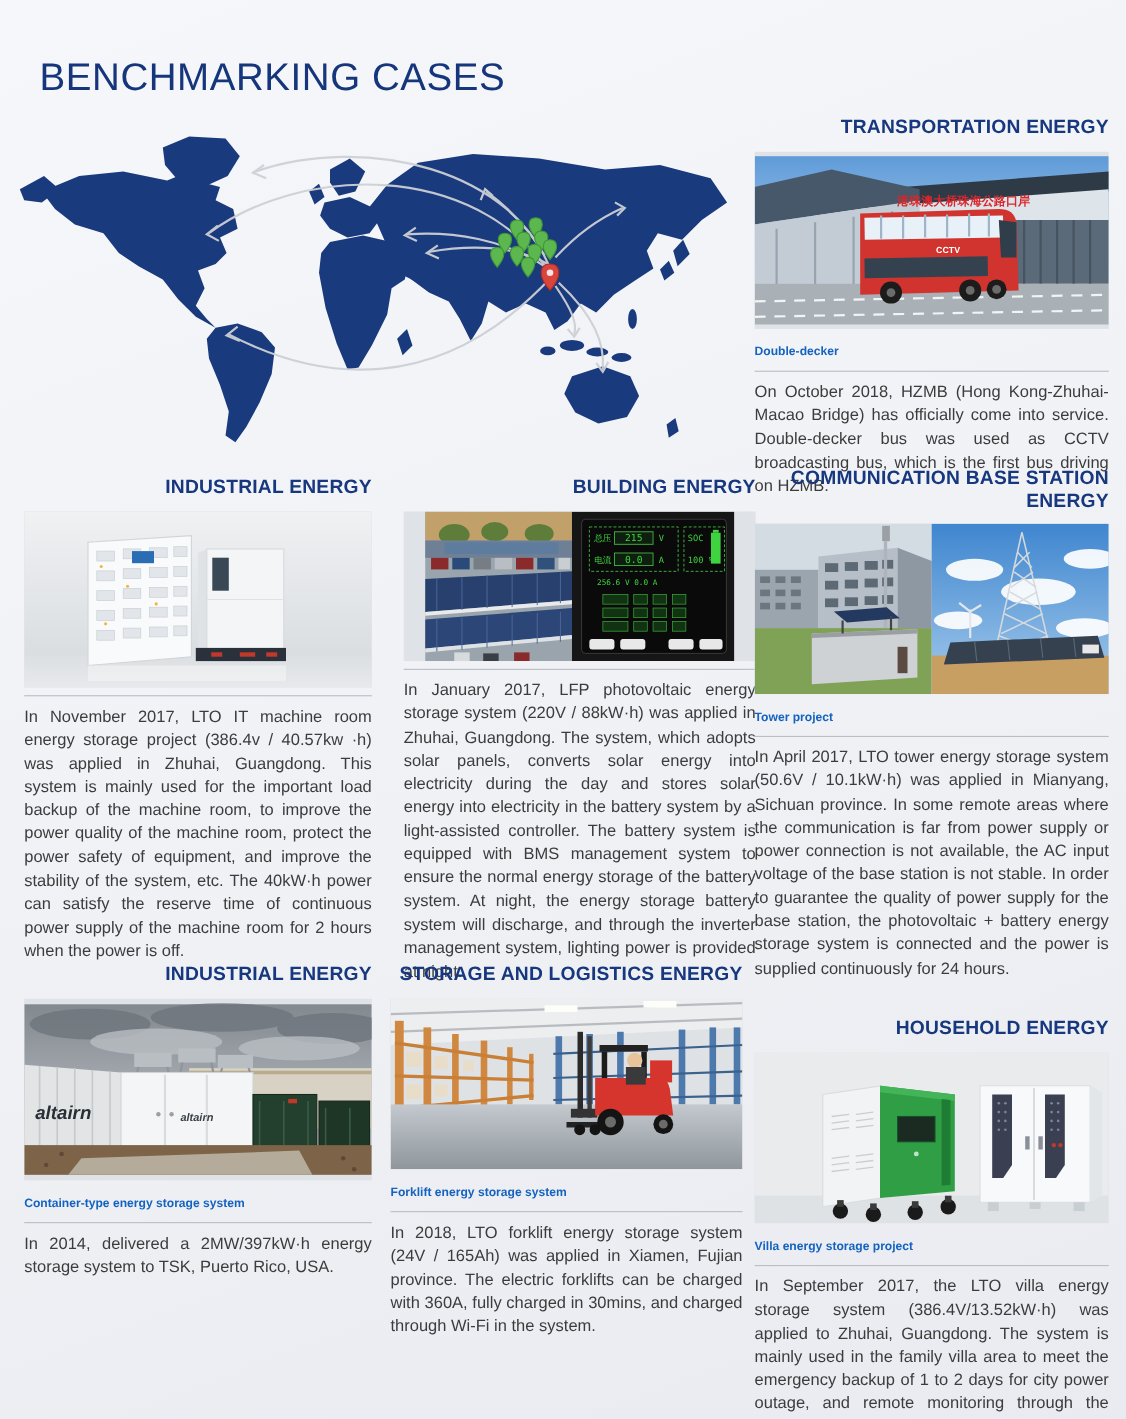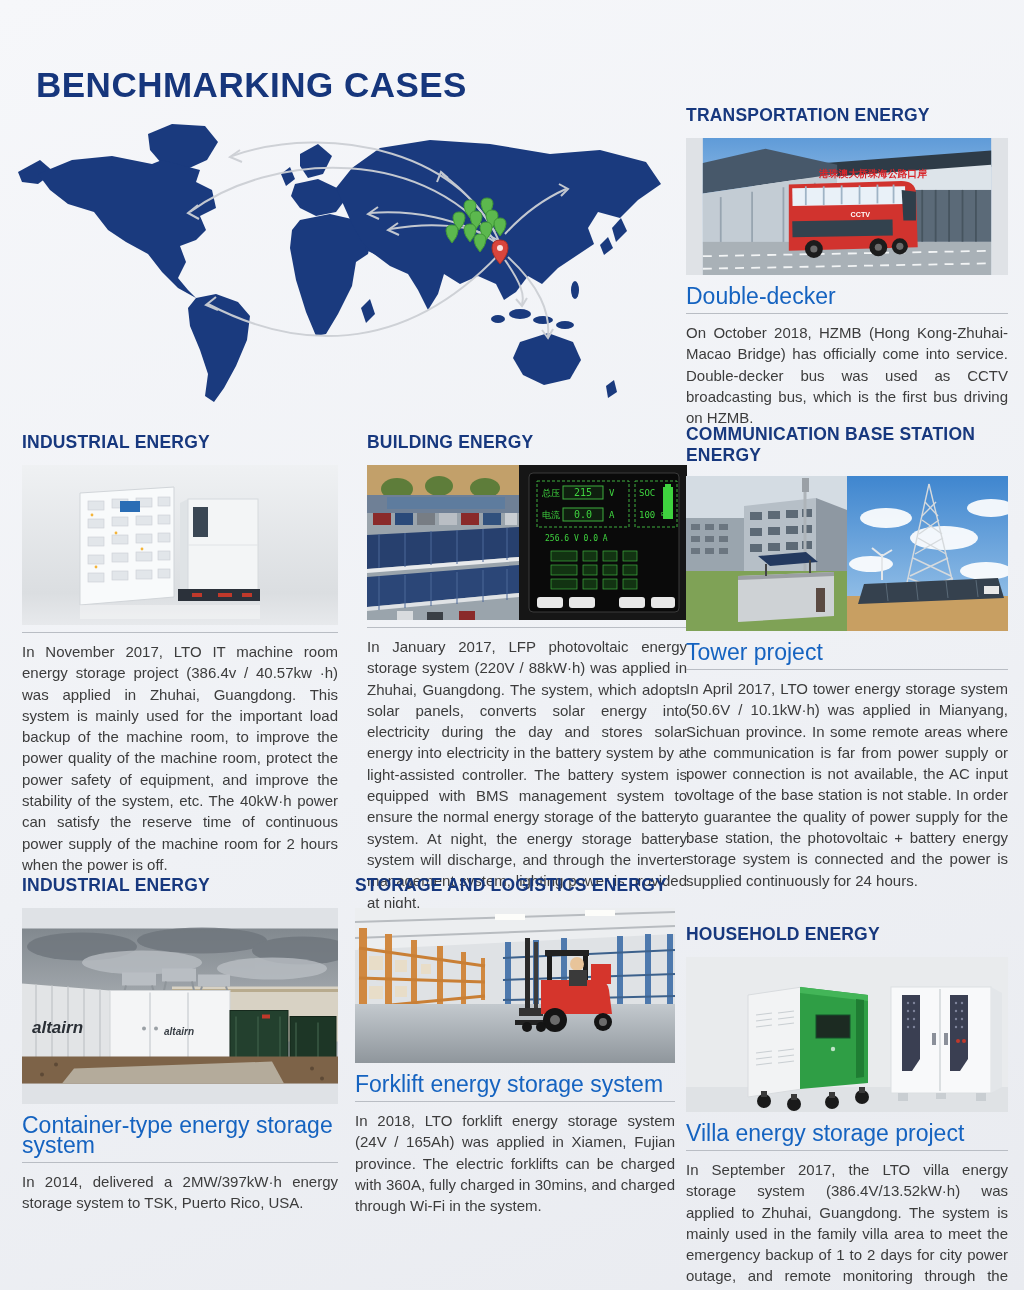--- a/index.html
+++ b/index.html
@@ -1,26 +1,26 @@
 <!DOCTYPE html>
 <html><head>
 <meta charset="utf-8">
 <style>
   html,body{margin:0;padding:0;background:#e9ebf0;}
   .page{position:relative;width:1024px;height:1290px;overflow:hidden;
         background:linear-gradient(160deg,#f6f7fa 0%,#eff1f5 55%,#e9ebf0 100%);
         font-family:"Liberation Sans", sans-serif;}
-  .title{position:absolute;left:36px;top:42px;font-size:35px;font-weight:bold;
+  .title{position:absolute;left:36px;top:28px;font-size:35px;font-weight:normal;
          color:#16367c;letter-spacing:0.5px;}
   .blk{position:absolute;}
   .cat{margin:0 0 12px 0;font-size:17.5px;font-weight:bold;color:#17387e;
-       letter-spacing:0.2px;line-height:21px;}
+       letter-spacing:0.2px;line-height:21px;text-align:right;}
   .photo{width:100%;overflow:hidden;background:#dfe2e6;}
   .photo svg{display:block;width:100%;height:100%;}
-  .sub{margin:11px 0 0 0;font-size:23px;font-weight:normal;color:#1563c0;line-height:20px;}
+  .sub{margin:11px 0 0 0;font-size:11px;font-weight:bold;color:#1563c0;line-height:20px;}
   .rule{border-top:1px solid #b9bdc4;margin:7px 0 8px 0;height:0;}
   .body{margin:0;font-size:15px;line-height:1.42;color:#3c3c3c;text-align:justify;}
   .map-area{position:absolute;left:0;top:112px;width:680px;height:300px;}
   .map-area svg{width:100%;height:100%;}
 </style>
 </head>
 <body>
 
 <div class="page">
 
@@ -103,21 +103,21 @@
         <g fill="#d9453d" stroke="#a92f28" stroke-width="1">
           <path d="M500,128 q8,0 8,8 q0,7 -8,16 q-8,-9 -8,-16 q0,-8 8,-8 Z"></path>
         </g>
         <circle cx="500" cy="136" r="3" fill="#fff" opacity="0.85"></circle>
       </g>
     </svg>
   </div>
 
   <section class="blk" style="left:686px;top:105px;width:322px">
     <h2 class="cat">TRANSPORTATION ENERGY</h2>
-    <div class="photo" style="height:137px">
+    <div class="photo" style="height:161px">
       <svg viewBox="0 0 322 153">
         <defs>
           <linearGradient id="sky1" x1="0" y1="0" x2="0" y2="1">
             <stop offset="0" stop-color="#5f9bd8"></stop>
               <stop offset="1" stop-color="#d6e9f8"></stop>
           </linearGradient>
         </defs>
         <rect width="322" height="153" fill="url(#sky1)"></rect>
         <polygon points="55,34 322,14 322,32 55,52" fill="#2e3b47"></polygon>
         <polygon points="55,50 322,30 322,120 55,105" fill="#dde4ea"></polygon>
@@ -228,21 +228,21 @@
           </g>
         <rect x="58" y="140" width="180" height="14" fill="#ffffff" opacity="0.35"></rect>
       </svg>
     </div>
     <div class="rule"></div>
     <p class="body">In November 2017, LTO IT machine room energy storage project (386.4v / 40.57kw ·h) was applied in Zhuhai, Guangdong. This system is mainly used for the important load backup of the machine room, to improve the power quality of the machine room, protect the power safety of equipment, and improve the stability of the system, etc. The 40kW·h power can satisfy the reserve time of continuous power supply of the machine room for 2 hours when the power is off.</p>
   </section>
 
   <section class="blk" style="left:367px;top:432px;width:320px">
     <h2 class="cat">BUILDING ENERGY</h2>
-    <div class="photo" style="height:155px">
+    <div class="photo" style="height:136px">
       <svg viewBox="0 0 320 155">
 
         <rect width="152" height="155" fill="#9aa4ac"></rect>
         <rect width="152" height="30" fill="#c2a06a"></rect>
         <g fill="#5e7d3a">
             <ellipse cx="30" cy="24" rx="16" ry="11"></ellipse>
             <ellipse cx="72" cy="21" rx="14" ry="10"></ellipse>
             <ellipse cx="118" cy="23" rx="15" ry="10"></ellipse>
           </g>
         <rect y="30" width="152" height="18" fill="#6f8096"></rect>
@@ -413,21 +413,21 @@
           </g>
       </svg>
     </div>
     <h3 class="sub">Tower project</h3>
     <div class="rule"></div>
     <p class="body">In April 2017, LTO tower energy storage system (50.6V / 10.1kW·h) was applied in Mianyang, Sichuan province. In some remote areas where the communication is far from power supply or power connection is not available, the AC input voltage of the base station is not stable. In order to guarantee the quality of power supply for the base station, the photovoltaic + battery energy storage system is connected and the power is supplied continuously for 24 hours.</p>
   </section>
 
   <section class="blk" style="left:22px;top:875px;width:316px">
     <h2 class="cat">INDUSTRIAL ENERGY</h2>
-    <div class="photo" style="height:196px">
+    <div class="photo" style="height:165px">
       <svg viewBox="0 0 316 155">
         <defs>
           <linearGradient id="gclouds" x1="0" y1="0" x2="0" y2="1">
             <stop offset="0" stop-color="#82898f"></stop>
               <stop offset="1" stop-color="#c9cdd1"></stop>
           </linearGradient>
         </defs>
         <rect width="316" height="155" fill="url(#gclouds)"></rect>
         <g fill="#6e757c" opacity="0.8">
           <ellipse cx="60" cy="18" rx="55" ry="14"></ellipse>

